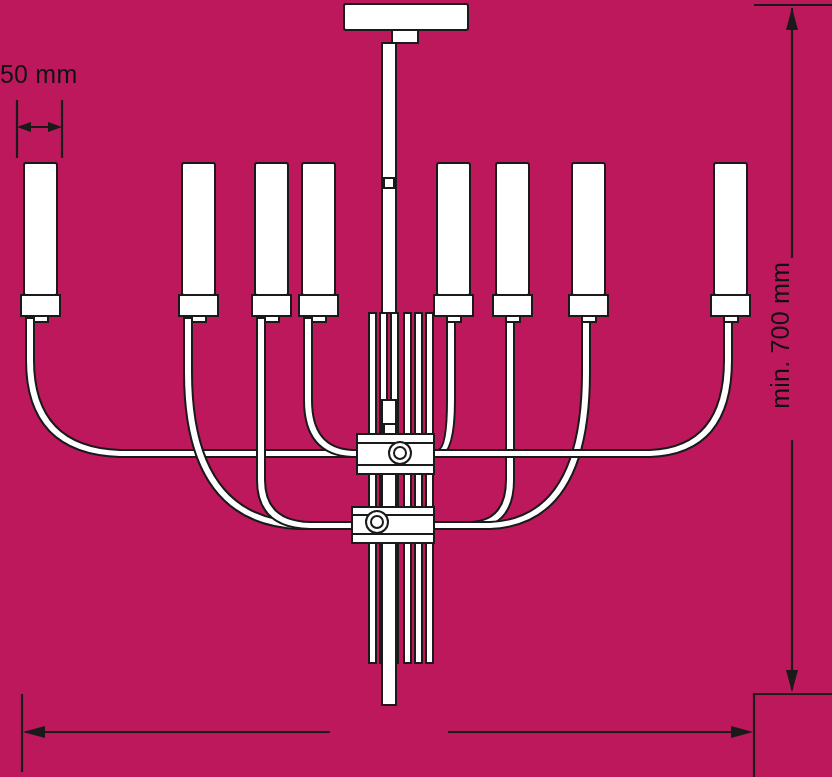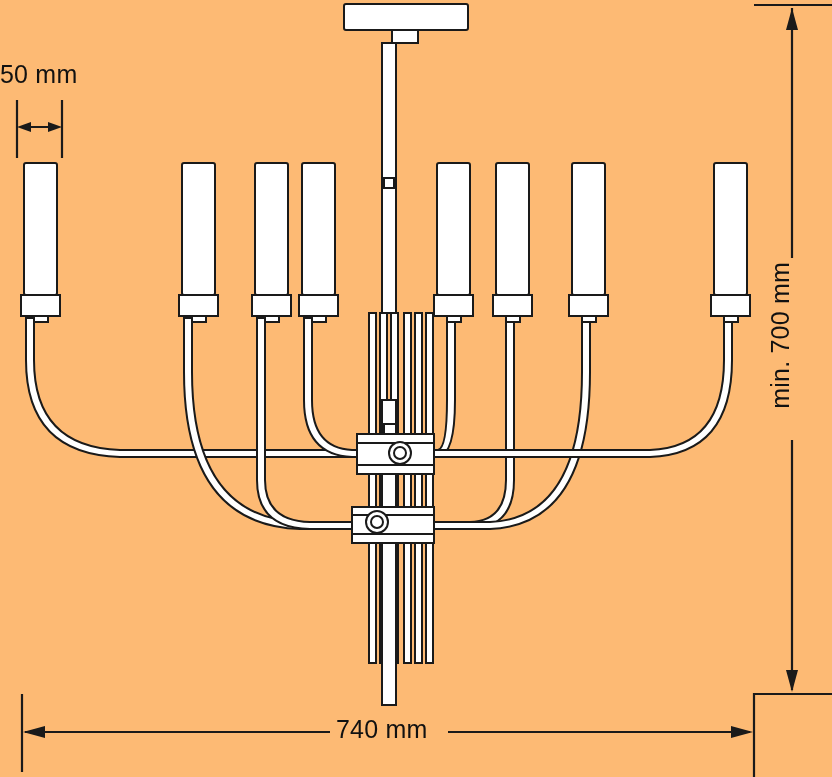--- a/index.html
+++ b/index.html
@@ -1,18 +1,18 @@
 <!DOCTYPE html>
 <html><head>
 <meta charset="utf-8">
 <style>
   html,body{margin:0;padding:0;background:#ffffff;}
   body{width:832px;height:777px;overflow:hidden;
        font-family:"Liberation Sans",sans-serif;color:#000;}
-  #stage{position:relative;width:832px;height:777px;background:#fdba74;}
+  #stage{position:relative;width:832px;height:777px;background:#be185d;}
   #stage svg{position:absolute;left:0;top:0;}
   .dimtext{position:absolute;font-size:25px;color:#111;letter-spacing:.2px;white-space:nowrap;}
   #lbl-width{left:0px;top:60px;}
   #lbl-bottom{left:336px;top:715px;}
   #lbl-height{left:766px;top:262px;transform-origin:left top;
               transform:rotate(-90deg) translate(-100%,0);}
 </style>
 </head>
 <body>
 
@@ -150,17 +150,16 @@
         <line x1="352" y1="534" x2="434" y2="534"></line>
         <circle cx="377" cy="522" r="11" fill="#ffffff"></circle>
         <circle cx="377" cy="522" r="6" fill="#ffffff"></circle>
       </g>
 
     </g>
   </svg>
 
   <div class="dimtext" id="lbl-width">50 mm</div>
 
-  <div class="dimtext" id="lbl-bottom">740 mm</div>
 
   <div class="dimtext" id="lbl-height">min. 700 mm</div>
 
 </div>
 
 </body></html>

